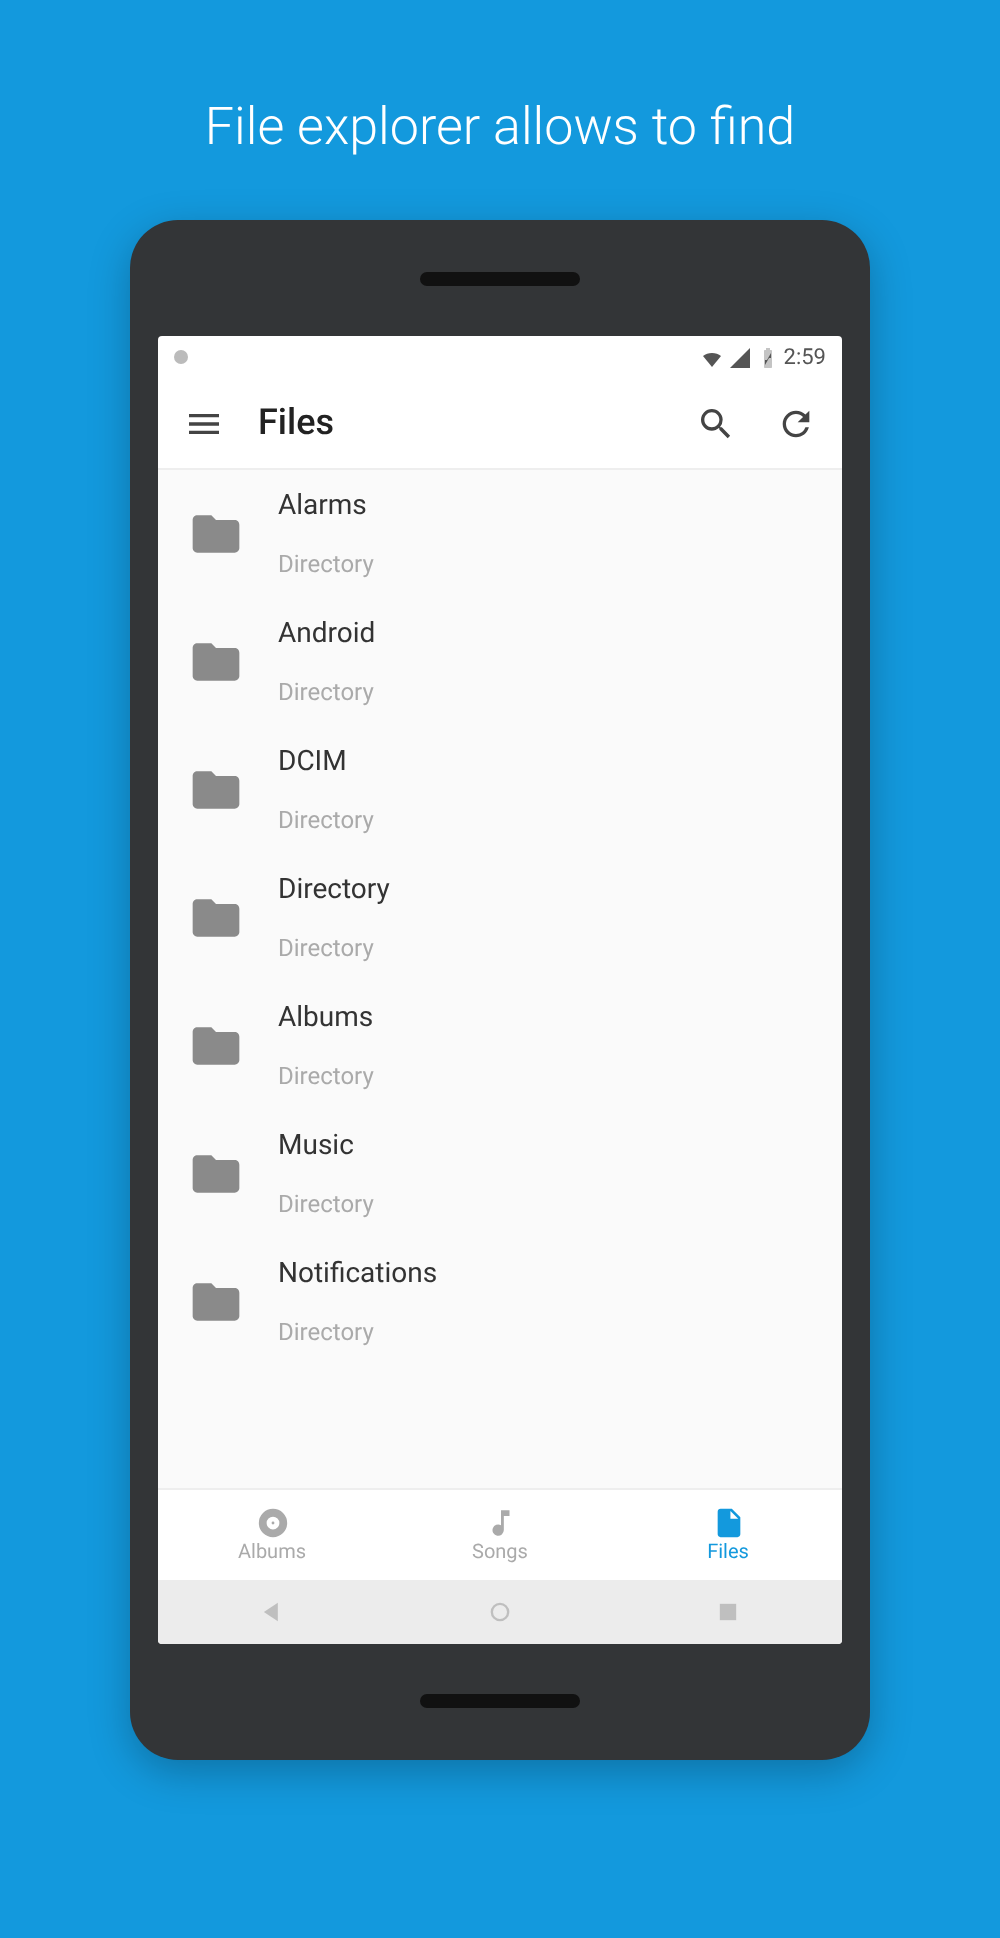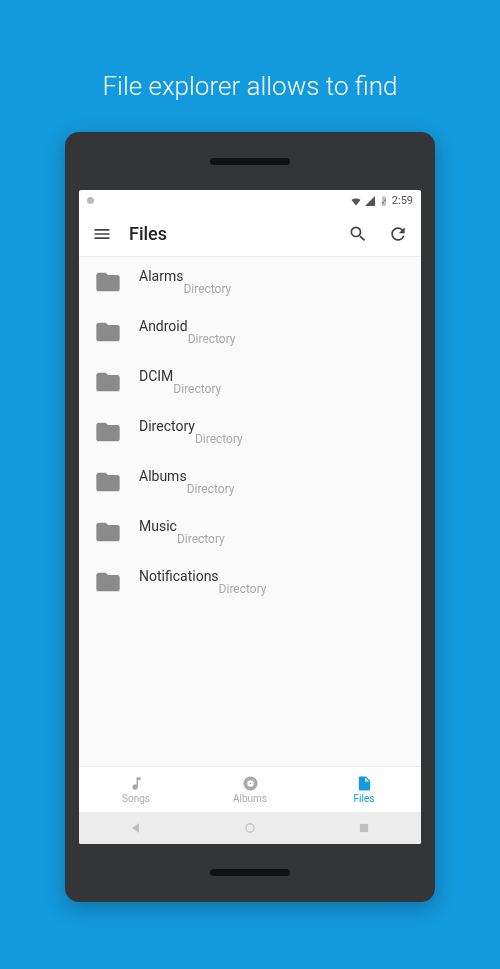--- a/index.html
+++ b/index.html
@@ -12,29 +12,29 @@
     flex-direction: column;
     align-items: center;
     overflow: hidden;
   }
   .promo-text {
     color: #fff;
     font-size: 26px;
     font-weight: 300;
     text-align: center;
     line-height: 1.3;
-    margin-top: 70px;
+    margin-top: 48px;
     margin-bottom: 28px;
     padding: 0 30px;
   }
   .phone {
     width: 370px;
     height: 770px;
     background: #333537;
-    border-radius: 14px;
+    border-radius: 24px;
     padding: 58px 14px 58px 14px;
     position: relative;
     box-shadow: 0 6px 20px rgba(0,0,0,0.25);
   }
   .speaker-top, .speaker-bottom {
     position: absolute;
     left: 50%;
     transform: translateX(-50%);
     width: 80px;
     height: 7px;
@@ -108,21 +108,21 @@
     padding: 10px 14px;
     gap: 16px;
     cursor: pointer;
   }
   .folder-ico {
     width: 30px; height: 30px;
     display: flex; align-items: center; justify-content: center;
     color: #8a8a8a;
   }
   .folder-ico svg { width: 28px; height: 28px; }
-  .file-text { display: flex; flex-direction: row; }
+  .file-text { display: flex; flex-direction: column; }
   .file-name { font-size: 14px; color: #333; }
   .file-sub { font-size: 12px; color: #aaa; margin-top: 14px; }
   .bottom-nav {
     height: 46px;
     display: flex;
     border-top: 1px solid #eee;
     background: #fff;
   }
   .nav-item {
     flex: 1;
@@ -280,29 +280,29 @@
           <div class="file-text">
             <span class="file-name">Notifications</span>
             <span class="file-sub">Directory</span>
           </div>
         </div>
       </div>
 
     <div class="bottom-nav">
       <div class="nav-item">
         <svg viewBox="0 0 24 24">
+            <path fill="currentColor" d="M12 2a10 10 0 100 20 10 10 0 000-20zm0 14.5A4.5 4.5 0 1116.5 12 4.5 4.5 0 0112 16.5zm0-5.5a1 1 0 101 1 1 1 0 00-1-1z"></path>
+          </svg>
+        <span>Albums</span>
+      </div>
+      <div class="nav-item">
+        <svg viewBox="0 0 24 24">
             <path fill="currentColor" d="M12 3v10.55A4 4 0 1014 17V7h4V3h-6z"></path>
           </svg>
         <span>Songs</span>
-      </div>
-      <div class="nav-item">
-        <svg viewBox="0 0 24 24">
-            <path fill="currentColor" d="M12 2a10 10 0 100 20 10 10 0 000-20zm0 14.5A4.5 4.5 0 1116.5 12 4.5 4.5 0 0112 16.5zm0-5.5a1 1 0 101 1 1 1 0 00-1-1z"></path>
-          </svg>
-        <span>Albums</span>
       </div>
       <div class="nav-item active">
         <svg viewBox="0 0 24 24">
             <path fill="currentColor" d="M14 2H6c-1.1 0-2 .9-2 2v16c0 1.1.9 2 2 2h12c1.1 0 2-.9 2-2V8l-6-6zm-1 6V3.5L18.5 9H13z"></path>
           </svg>
         <span>Files</span>
       </div>
     </div>
 
     <div class="sys-nav">

